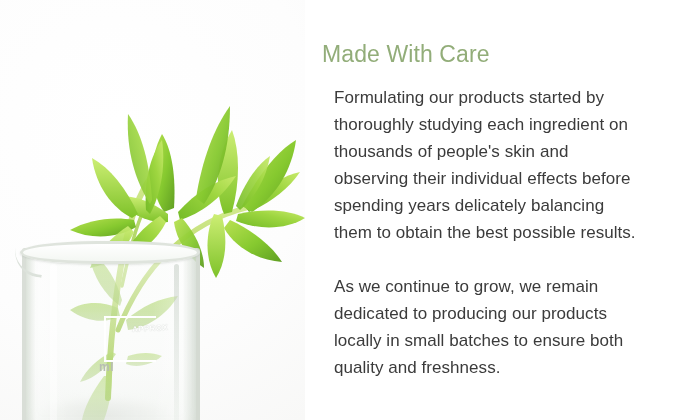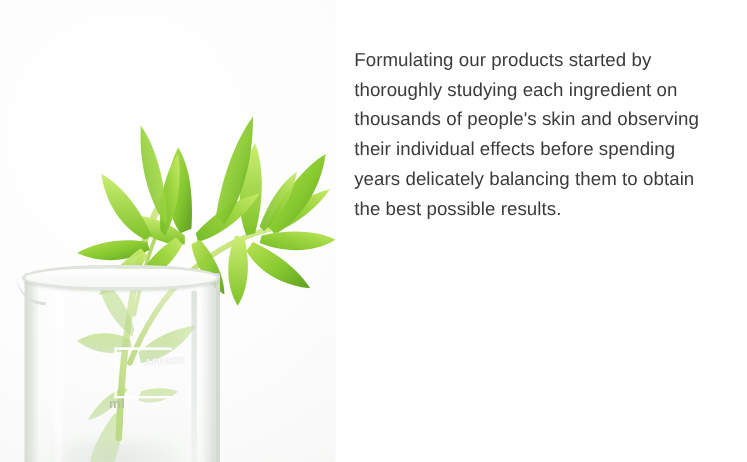--- a/index.html
+++ b/index.html
@@ -167,21 +167,21 @@
   .headline {
     margin: 0 0 17px 0;
     font-family: "Liberation Sans", sans-serif;
     font-size: 23px;
     font-weight: normal;
     line-height: 1.15;
     color: #92ad79;
     letter-spacing: .1px;
   }
   .body-copy {
-    margin: 0;
+    margin: 12px;
     font-family: "Liberation Sans", sans-serif;
     font-size: 17px;
     line-height: 27px;
     color: #3b3b3b;
     letter-spacing: .05px;
   }
   .body-copy + .body-copy { margin-top: 27px; }
 </style>
 </head>
 <body>
@@ -270,16 +270,18 @@
         <span class="grad-tick" style="left:78px; top:112px; width:52px;"></span>
         <span class="grad-approx">APPROX</span>
         <span class="grad-ml">ml</span>
       </div>
       <div class="beaker-rim"></div>
       <div class="beaker-spout"></div>
     </div>
   </div>
 
   <div class="copy-panel">
+    <h2 class="headline">Made With Care</h2>
     <p class="body-copy">Formulating our products started by thoroughly studying each ingredient on thousands of people's skin and observing their individual effects before spending years delicately balancing them to obtain the best possible results.</p>
+    <p class="body-copy">As we continue to grow, we remain dedicated to producing our products locally in small batches to ensure both quality and freshness.</p>
   </div>
 
 </div>
 
 </body></html>

